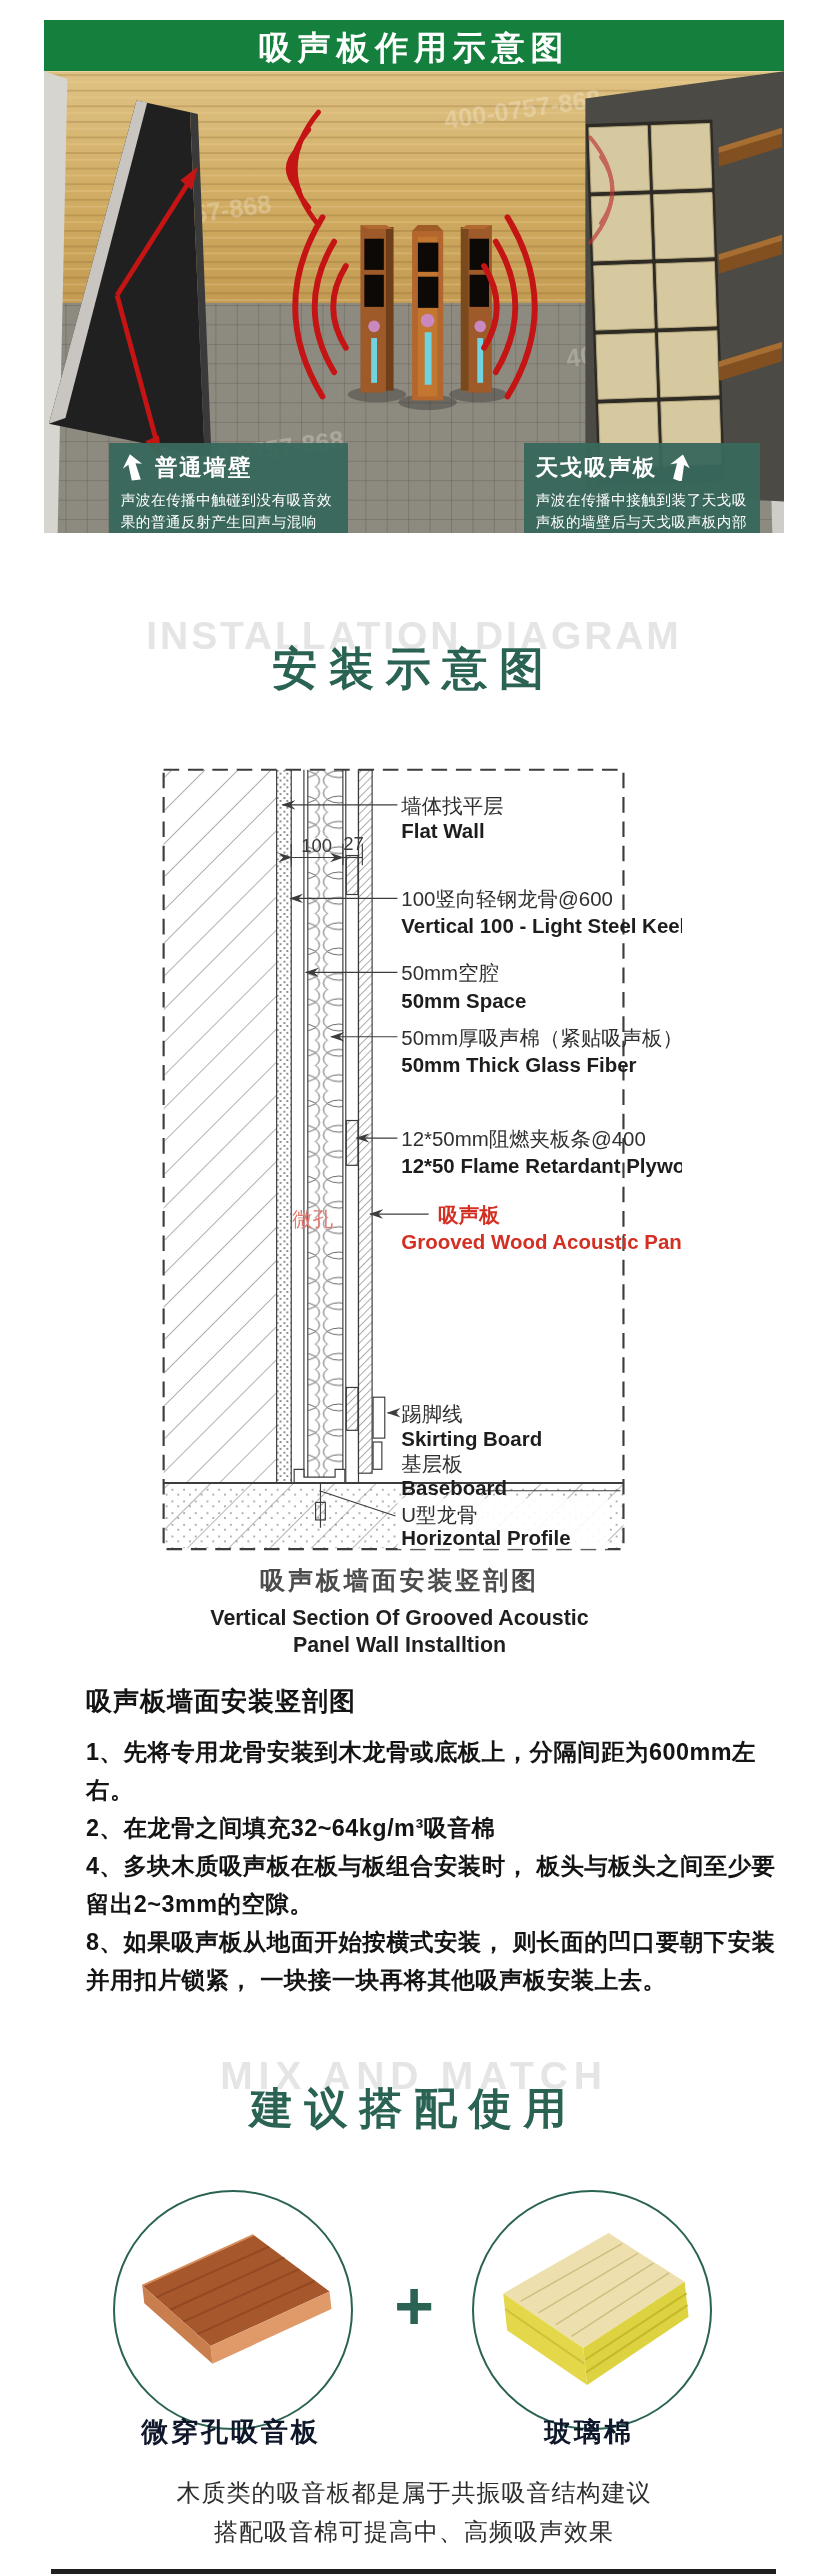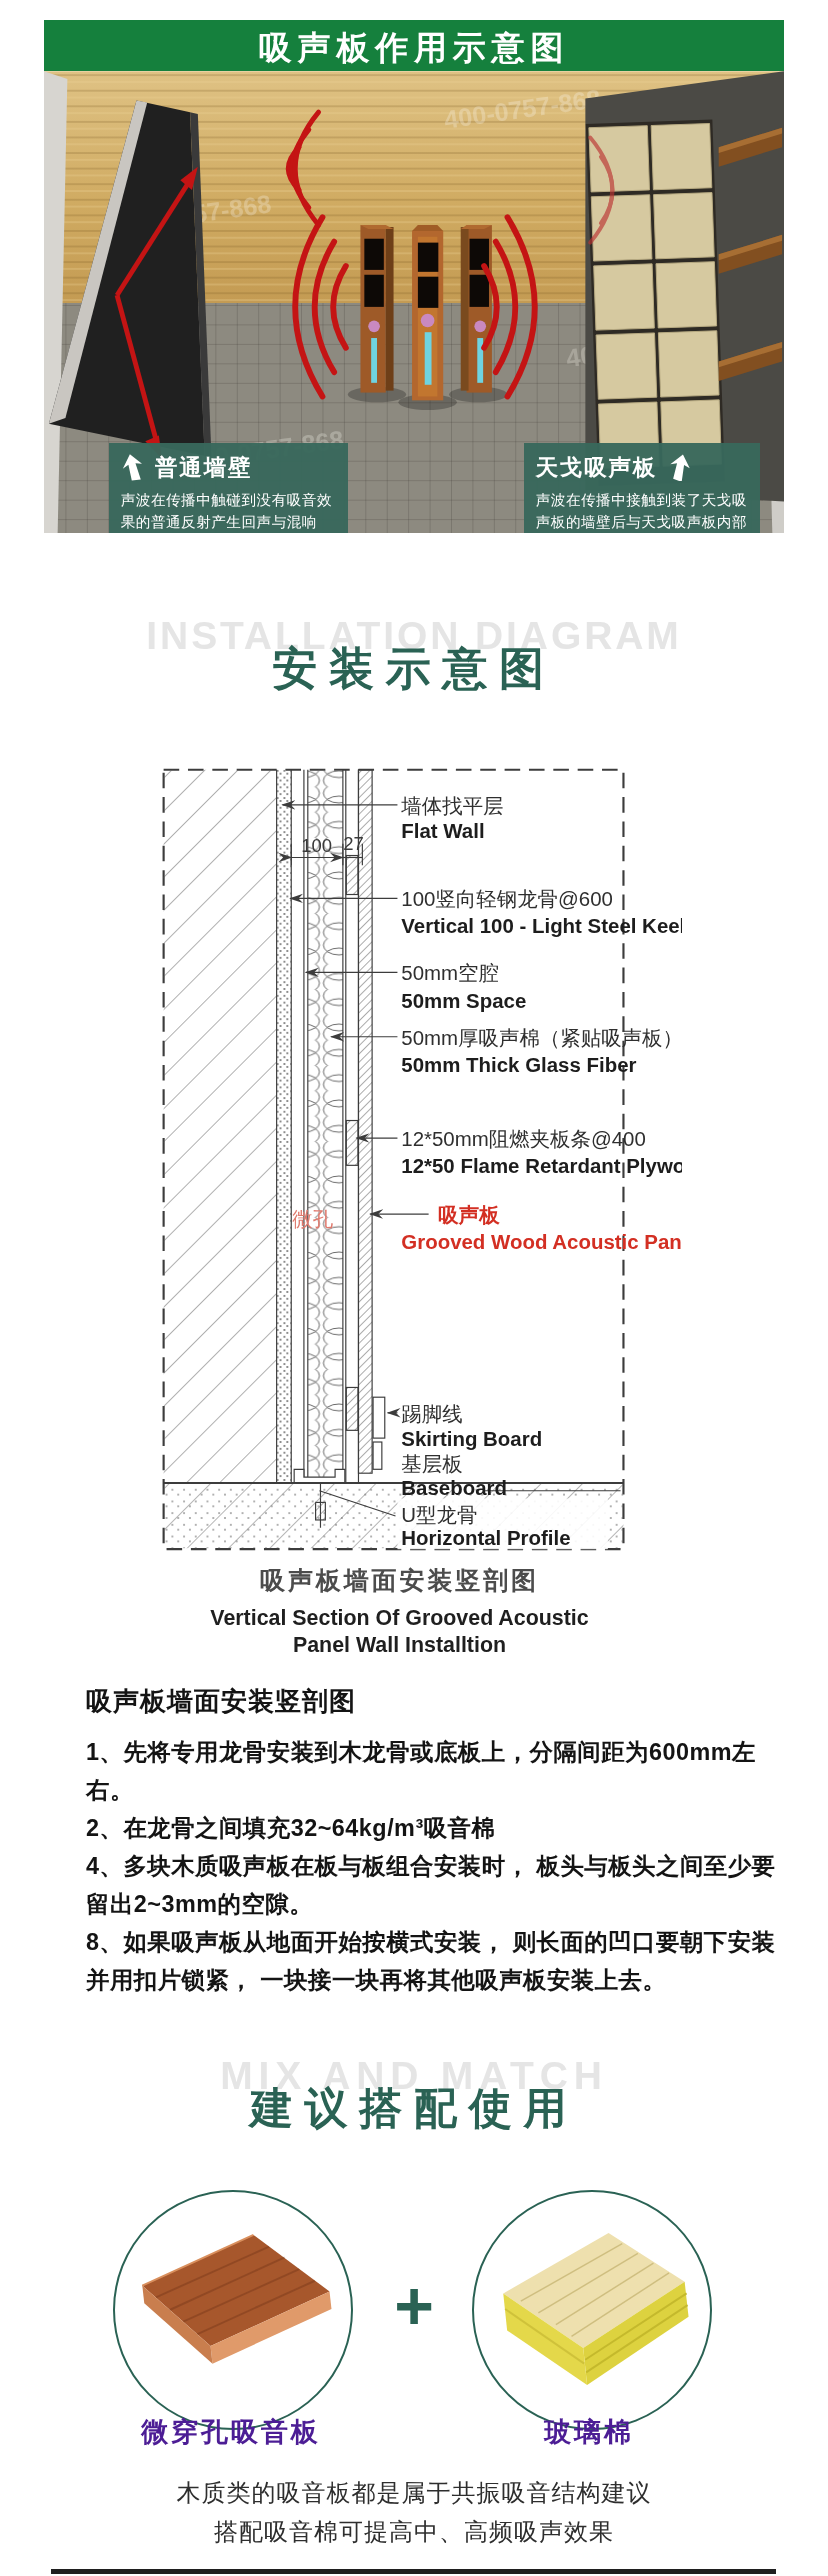--- a/index.html
+++ b/index.html
@@ -47,21 +47,21 @@
   .step{font-size:23.4px;font-weight:600;line-height:38px;letter-spacing:0.5px;}
 
   
   .circle{position:absolute;width:236px;height:236px;border:2.9px solid #2a6254;border-radius:50%;
           background:#fff;overflow:hidden;}
   .circle-left{left:113px;top:2190px;}
   .circle-right{left:472px;top:2190px;}
   .plus{position:absolute;left:378px;top:2266px;width:72px;text-align:center;
         font-size:68px;font-weight:800;color:#2a6254;}
   .prod-label{position:absolute;top:2414px;width:292px;text-align:center;
-              font-size:27px;font-weight:700;color:#4c1d95;letter-spacing:2.9px;}
+              font-size:27px;font-weight:700;color:#0f172a;letter-spacing:2.9px;}
   .pl-left{left:85px;}
   .pl-right{left:443px;}
   .footer-note{position:absolute;left:0;top:2473px;width:828px;text-align:center;
                font-size:24px;font-weight:500;color:#2e2e2e;line-height:39px;letter-spacing:1px;}
   .bottom-rule{position:absolute;left:51px;top:2569px;width:725px;height:4.9px;background:#1f1f1f;}
 </style>
 </head>
 <body>
 
 <div class="page">

